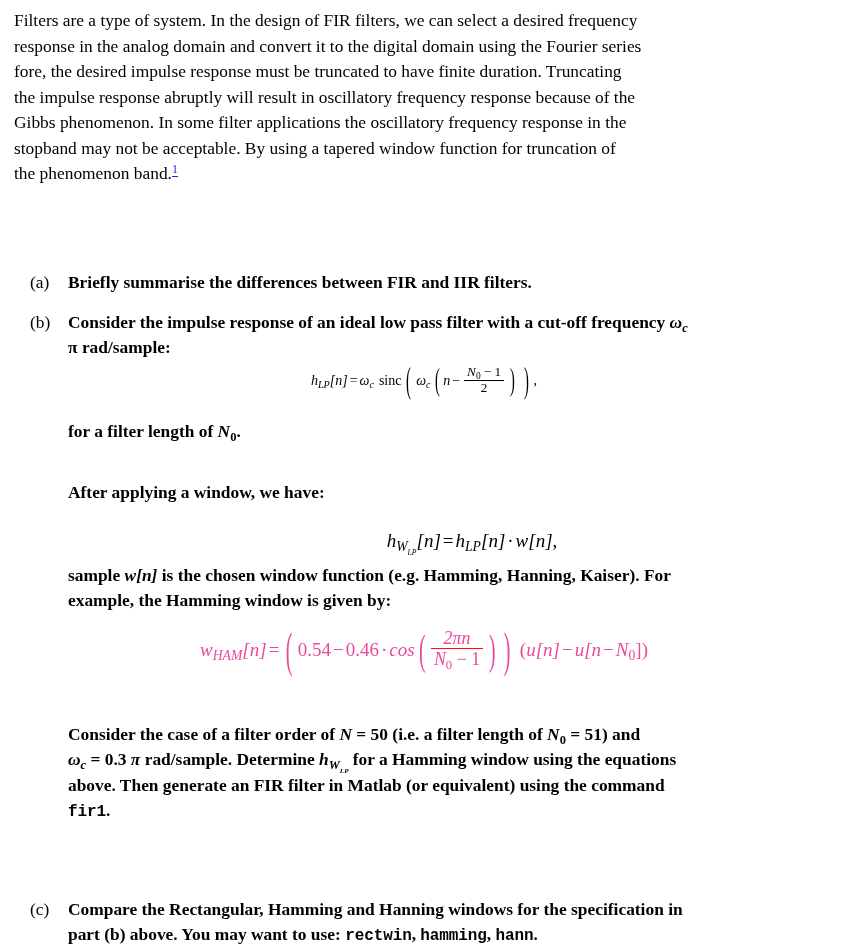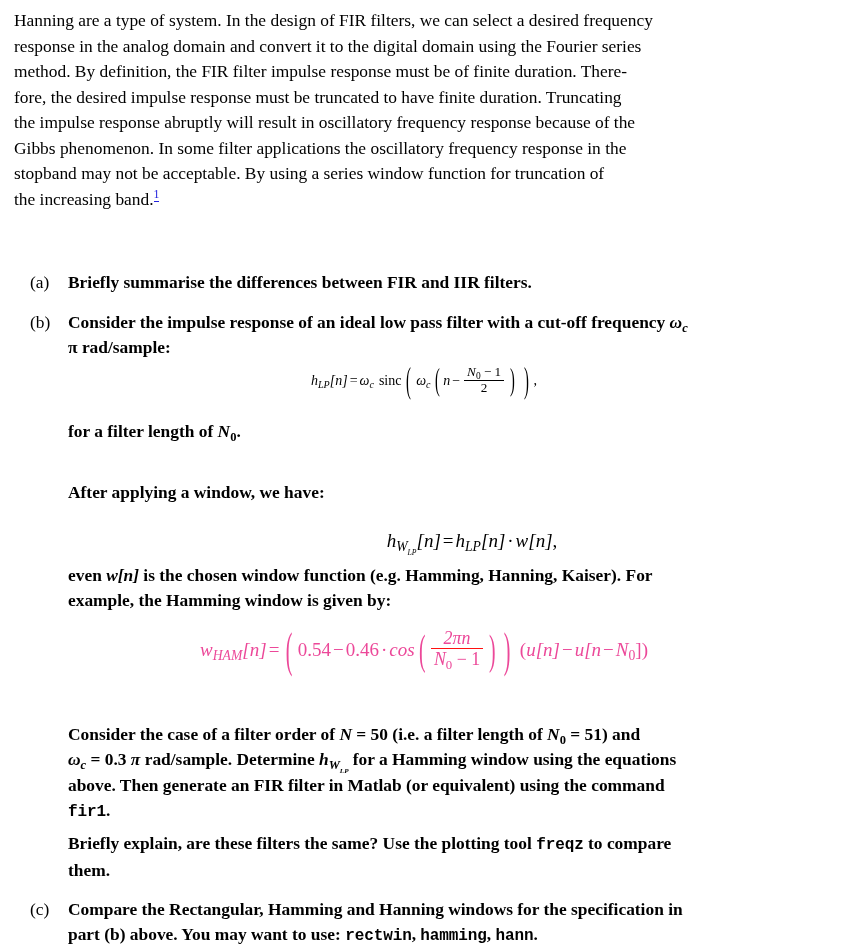--- a/index.html
+++ b/index.html
@@ -153,41 +153,38 @@
     line-height: 0;
   }
 </style>
 </head>
 <body>
 
 <div class="page">
 
   <div class="intro">
     <span class="ln just">
-      <span>Hanning are a type of system. In the design of FIR filters, we can select a desired frequency</span>
+      <span>Filters are a type of system. In the design of FIR filters, we can select a desired frequency</span>
     </span>
     <span class="ln just">
       <span>response in the analog domain and convert it to the digital domain using the Fourier series</span>
     </span>
     <span class="ln just">
-      <span>method. By definition, the FIR filter impulse response must be of finite duration. There-</span>
-    </span>
-    <span class="ln just">
       <span>fore, the desired impulse response must be truncated to have finite duration. Truncating</span>
     </span>
     <span class="ln just">
       <span>the impulse response abruptly will result in oscillatory frequency response because of the</span>
     </span>
     <span class="ln just">
       <span>Gibbs phenomenon. In some filter applications the oscillatory frequency response in the</span>
     </span>
     <span class="ln just">
-      <span>stopband may not be acceptable. By using a series window function for truncation of</span>
-    </span>
-    <span class="ln"><span>the increasing band.</span><a href="#" class="fnmark">1</a></span>
+      <span>stopband may not be acceptable. By using a tapered window function for truncation of</span>
+    </span>
+    <span class="ln"><span>the phenomenon band.</span><a href="#" class="fnmark">1</a></span>
   </div>
 
   <div class="enum-item" style="top:270px;">
     <span class="enum-label">(a)</span>
     <div class="enum-body">
       <span class="ln">Briefly summarise the differences between FIR and IIR filters.</span>
     </div>
   </div>
 
   <div class="enum-item" style="top:310px;">
@@ -213,44 +210,38 @@
       <span class="ln">After applying a window, we have:</span>
     </div>
   </div>
 
   <div class="display-eq" style="top:528px; font-size:19px;padding-left:48px;">
     <span class="math"><span>h</span><sub class="msub"><span>W</span><sub class="msub2">LP</sub></sub><span>[n]</span></span><span class="op">=</span><span class="math"><span>h</span><sub class="msub">LP</sub><span>[n]</span></span><span class="op">·</span><span class="math">w[n]</span><span class="mathup">,</span>
   </div>
 
   <div class="enum-item" style="top:563px;">
     <div class="enum-body">
-      <span class="ln"><span>even </span><span class="math">w[n]</span><span> is the chosen window function (e.g.  Hamming, Hanning, Kaiser).  For</span></span>
+      <span class="ln"><span>sample </span><span class="math">w[n]</span><span> is the chosen window function (e.g.  Hamming, Hanning, Kaiser).  For</span></span>
       <span class="ln">example, the Hamming window is given by:</span>
     </div>
   </div>
 
   <div class="display-eq eq-red" style="top:628px; font-size:19px;">
     <span class="math"><span>w</span><sub class="msub">HAM</sub><span>[n]</span></span><span class="op">=</span><span class="delim">(</span><span class="mathup">0.54</span><span class="op">−</span><span class="mathup">0.46</span><span class="op">·</span><span class="math">cos</span><span class="delim-md">(</span><span class="frac frac-red"><span class="num math">2πn</span><span class="den"><span class="math">N</span><sub class="mnum">0</sub><span class="mathup"> − 1</span></span></span><span class="delim-md">)</span><span class="delim">)</span><span class="mathup" style="padding-left:4px;">(</span><span class="math">u[n]</span><span class="op">−</span><span class="math">u[n</span><span class="op">−</span><span class="math"><span>N</span><sub class="mnum">0</sub></span><span class="mathup">])</span>
   </div>
 
   <div class="enum-item" style="top:722px;">
     <div class="enum-body">
       <span class="ln"><span>Consider the case of a filter order of </span><span class="math">N</span><span> = 50 (i.e.  a filter length of </span><span class="math"><span>N</span><sub class="mnum">0</sub></span><span> = 51) and</span></span>
       <span class="ln"><span class="math"><span>ω</span><sub class="msub">c</sub></span><span> = 0.3 </span><span class="math">π</span><span> rad/sample. Determine </span><span class="math"><span>h</span><sub class="msub"><span>W</span><sub class="msub2">LP</sub></sub></span><span> for a Hamming window using the equations</span></span>
       <span class="ln">above.  Then generate an FIR filter in Matlab (or equivalent) using the command</span>
       <span class="ln"><code class="tt">fir1</code><span>.</span></span>
     </div>
   </div>
 
-  <div class="enum-item" style="top:831px;">
-    <div class="enum-body">
-      <span class="ln"><span>Briefly explain, are these filters the same?  Use the plotting tool </span><code class="tt">freqz</code><span> to compare</span></span>
-      <span class="ln">them.</span>
-    </div>
-  </div>
 
   <div class="enum-item" style="top:897px;">
     <span class="enum-label">(c)</span>
     <div class="enum-body">
       <span class="ln">Compare the Rectangular, Hamming and Hanning windows for the specification in</span>
       <span class="ln"><span>part (b) above. You may want to use: </span><code class="tt">rectwin</code><span>, </span><code class="tt">hamming</code><span>, </span><code class="tt">hann</code><span>.</span></span>
     </div>
   </div>
 
 </div>

